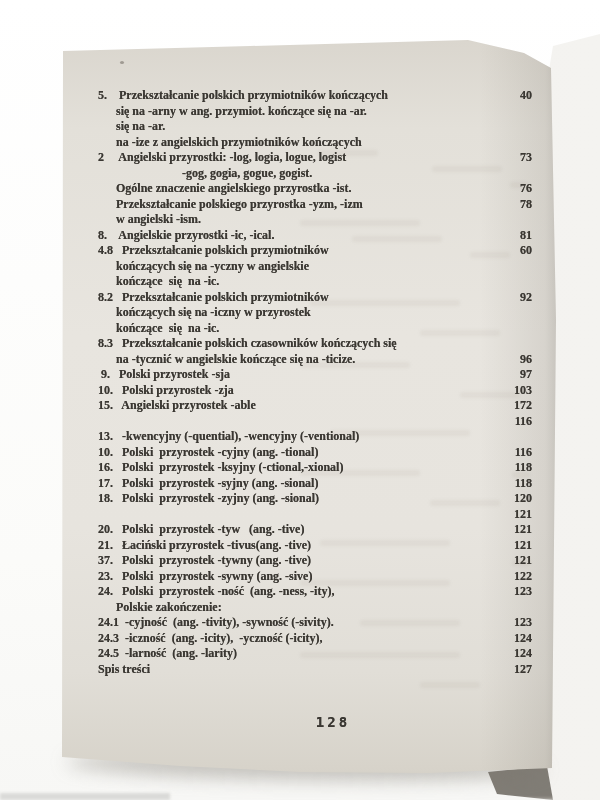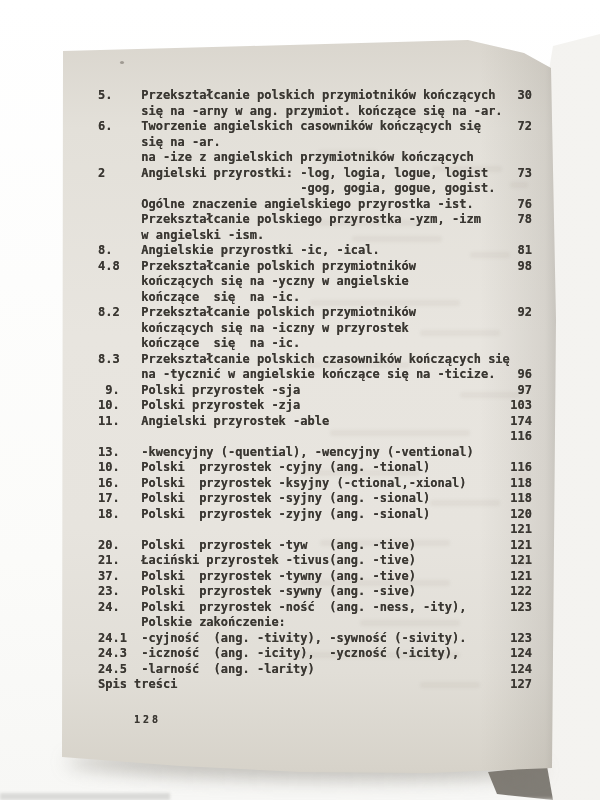--- a/index.html
+++ b/index.html
@@ -63,26 +63,26 @@
   .ghost{
     position:absolute;height:6px;border-radius:3px;
     background:rgba(115,105,88,.065);filter:blur(1.6px);
   }
   
   .toc{
     position:absolute;left:98px;top:88px;width:434px;
     color:#3a3732;font-size:12px;font-weight:bold;line-height:15.5px;
     text-shadow:0 0 .6px rgba(58,55,50,.75);
   }
-  .row{position:relative;white-space:pre;height:15.5px;}
+  .row{position:relative;white-space:pre;height:15.5px;font-family:Liberation Serif, serif;}
   .row .pg{position:absolute;right:0;top:0;}
   .folio{
     position:absolute;left:98px;top:714px;width:434px;
-    padding-left:36px;box-sizing:border-box;
-    color:#3a3732;font-size:10px;font-weight:bold;letter-spacing:3px;
+    text-align:center;padding-left:36px;box-sizing:border-box;
+    color:#3a3732;font-size:14px;font-weight:bold;letter-spacing:3px;
     text-shadow:0 0 .6px rgba(58,55,50,.75);
   }
 </style>
 </head>
 <body>
 
 <div class="photo">
 
   <div class="floor-strip"></div>
 
@@ -112,42 +112,41 @@
         <div class="ghost" style="left: 512px; top: 472px; width: 18px;"></div>
         <div class="ghost" style="left: 320px; top: 540px; width: 130px;"></div>
         <div class="ghost" style="left: 300px; top: 580px; width: 150px;"></div>
         <div class="ghost" style="left: 360px; top: 620px; width: 100px;"></div>
         <div class="ghost" style="left: 300px; top: 652px; width: 160px;"></div>
         <div class="ghost" style="left: 420px; top: 682px; width: 60px;"></div>
         <div class="ghost" style="left: 512px; top: 560px; width: 18px;"></div>
       </div>
 
     <div class="toc" id="toc">
-        <div class="row"><span>5.    Przekształcanie polskich przymiotników kończących</span><span class="pg">30</span></div>
+        <div class="row"><span>5.    Przekształcanie polskich przymiotników kończących</span><span class="pg">40</span></div>
         <div class="row"><span>      się na -arny w ang. przymiot. kończące się na -ar.</span></div>
-        <div class="row"><span>6.    Tworzenie angielskich casowników kończących się</span><span class="pg">72</span></div>
         <div class="row"><span>      się na -ar.</span></div>
         <div class="row"><span>      na -ize z angielskich przymiotników kończących</span></div>
         <div class="row"><span>2     Angielski przyrostki: -log, logia, logue, logist</span><span class="pg">73</span></div>
         <div class="row"><span>                            -gog, gogia, gogue, gogist.</span></div>
         <div class="row"><span>      Ogólne znaczenie angielskiego przyrostka -ist.</span><span class="pg">76</span></div>
         <div class="row"><span>      Przekształcanie polskiego przyrostka -yzm, -izm</span><span class="pg">78</span></div>
         <div class="row"><span>      w angielski -ism.</span></div>
         <div class="row"><span>8.    Angielskie przyrostki -ic, -ical.</span><span class="pg">81</span></div>
-        <div class="row"><span>4.8   Przekształcanie polskich przymiotników</span><span class="pg">98</span></div>
+        <div class="row"><span>4.8   Przekształcanie polskich przymiotników</span><span class="pg">60</span></div>
         <div class="row"><span>      kończących się na -yczny w angielskie</span></div>
         <div class="row"><span>      kończące  się  na -ic.</span></div>
         <div class="row"><span>8.2   Przekształcanie polskich przymiotników</span><span class="pg">92</span></div>
         <div class="row"><span>      kończących się na -iczny w przyrostek</span></div>
         <div class="row"><span>      kończące  się  na -ic.</span></div>
         <div class="row"><span>8.3   Przekształcanie polskich czasowników kończących się</span></div>
         <div class="row"><span>      na -tycznić w angielskie kończące się na -ticize.</span><span class="pg">96</span></div>
         <div class="row"><span> 9.   Polski przyrostek -sja</span><span class="pg">97</span></div>
         <div class="row"><span>10.   Polski przyrostek -zja</span><span class="pg">103</span></div>
-        <div class="row"><span>11.   Angielski przyrostek -able</span><span class="pg">174</span></div>
+        <div class="row"><span>15.   Angielski przyrostek -able</span><span class="pg">172</span></div>
         <div class="row"><span class="pg">116</span></div>
         <div class="row"><span>13.   -kwencyjny (-quential), -wencyjny (-ventional)</span></div>
         <div class="row"><span>10.   Polski  przyrostek -cyjny (ang. -tional)</span><span class="pg">116</span></div>
         <div class="row"><span>16.   Polski  przyrostek -ksyjny (-ctional,-xional)</span><span class="pg">118</span></div>
         <div class="row"><span>17.   Polski  przyrostek -syjny (ang. -sional)</span><span class="pg">118</span></div>
         <div class="row"><span>18.   Polski  przyrostek -zyjny (ang. -sional)</span><span class="pg">120</span></div>
         <div class="row"><span class="pg">121</span></div>
         <div class="row"><span>20.   Polski  przyrostek -tyw   (ang. -tive)</span><span class="pg">121</span></div>
         <div class="row"><span>21.   Łaciński przyrostek -tivus(ang. -tive)</span><span class="pg">121</span></div>
         <div class="row"><span>37.   Polski  przyrostek -tywny (ang. -tive)</span><span class="pg">121</span></div>

